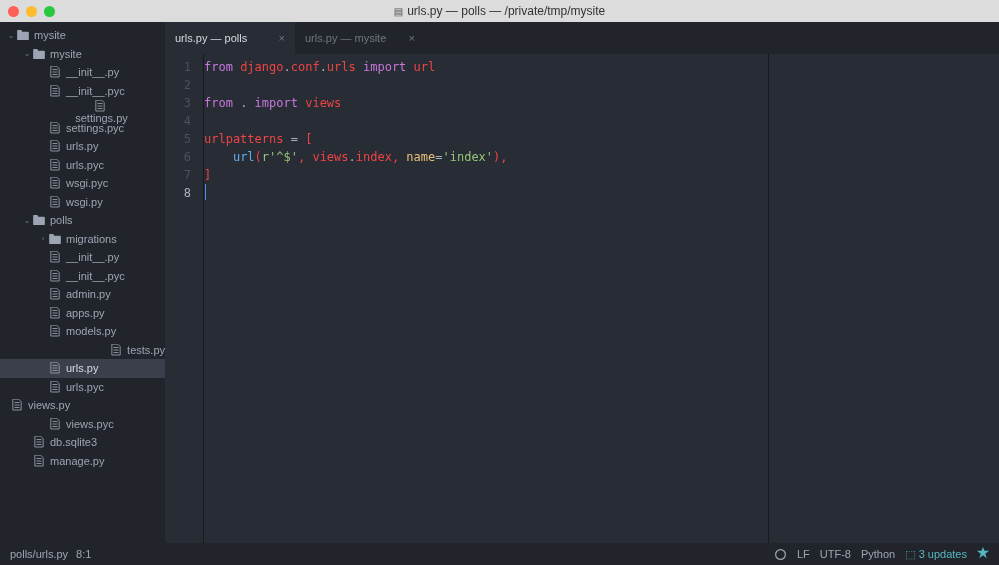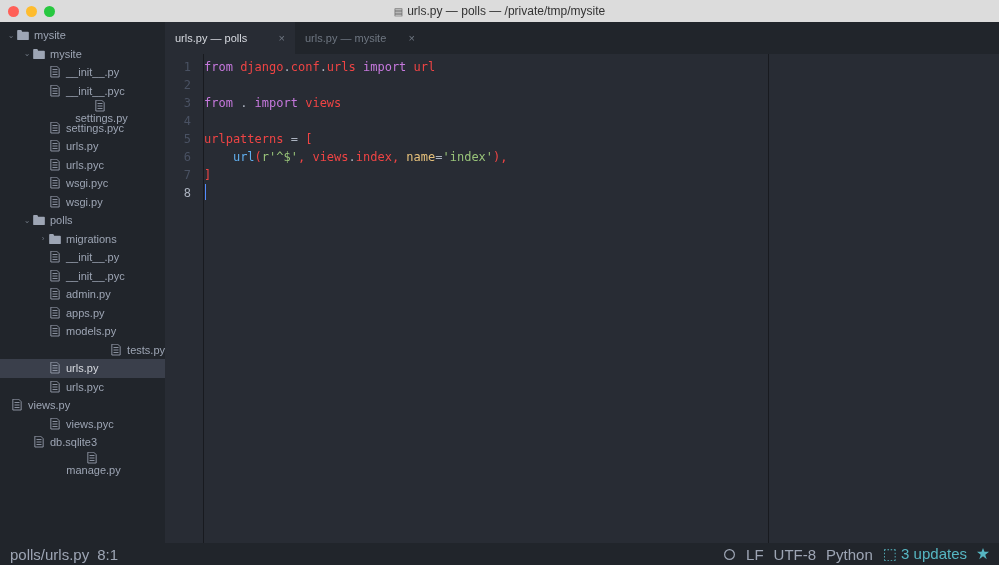--- a/index.html
+++ b/index.html
@@ -157,21 +157,21 @@
     }
     .right-pane {
       flex: 0 0 230px;
       background: #282c34;
     }
     .status-bar {
       height: 22px;
       background: #21252b;
       display: flex;
       align-items: center;
-      font-size: 15px;
+      font-size: 11px;
       color: #9da5b4;
       padding: 0 10px;
     }
     .status-left { display: flex; gap: 8px; }
     .status-right { margin-left: auto; display: flex; gap: 10px; align-items: center; }
     .status-item { cursor: pointer; }
     .git-branch { display: flex; align-items: center; gap: 3px; }
     .updates { color: #56b6c2; }
   </style>
 </head>
@@ -391,21 +391,21 @@
       </div>
       <div class="tree-item" style="padding-left: 22px;">
         <span class="tree-chevron"></span>
         <span class="tree-icon file-icon">
           <svg width="10" height="12" viewBox="0 0 12 14" fill="none" stroke="#9da5b4" stroke-width="1">
             <path d="M1 0 L8 0 L11 3 L11 13 L1 13 Z M3 4 L9 4 M3 7 L9 7 M3 10 L9 10"></path>
           </svg>
         </span>
         <span>db.sqlite3</span>
       </div>
-      <div class="tree-item" style="padding-left: 22px; flex-direction: column;">
+      <div class="tree-item" style="padding-left: 22px;">
         <span class="tree-chevron"></span>
         <span class="tree-icon file-icon">
           <svg width="10" height="12" viewBox="0 0 12 14" fill="none" stroke="#9da5b4" stroke-width="1">
             <path d="M1 0 L8 0 L11 3 L11 13 L1 13 Z M3 4 L9 4 M3 7 L9 7 M3 10 L9 10"></path>
           </svg>
         </span>
         <span>manage.py</span>
       </div>
     </div>
 

